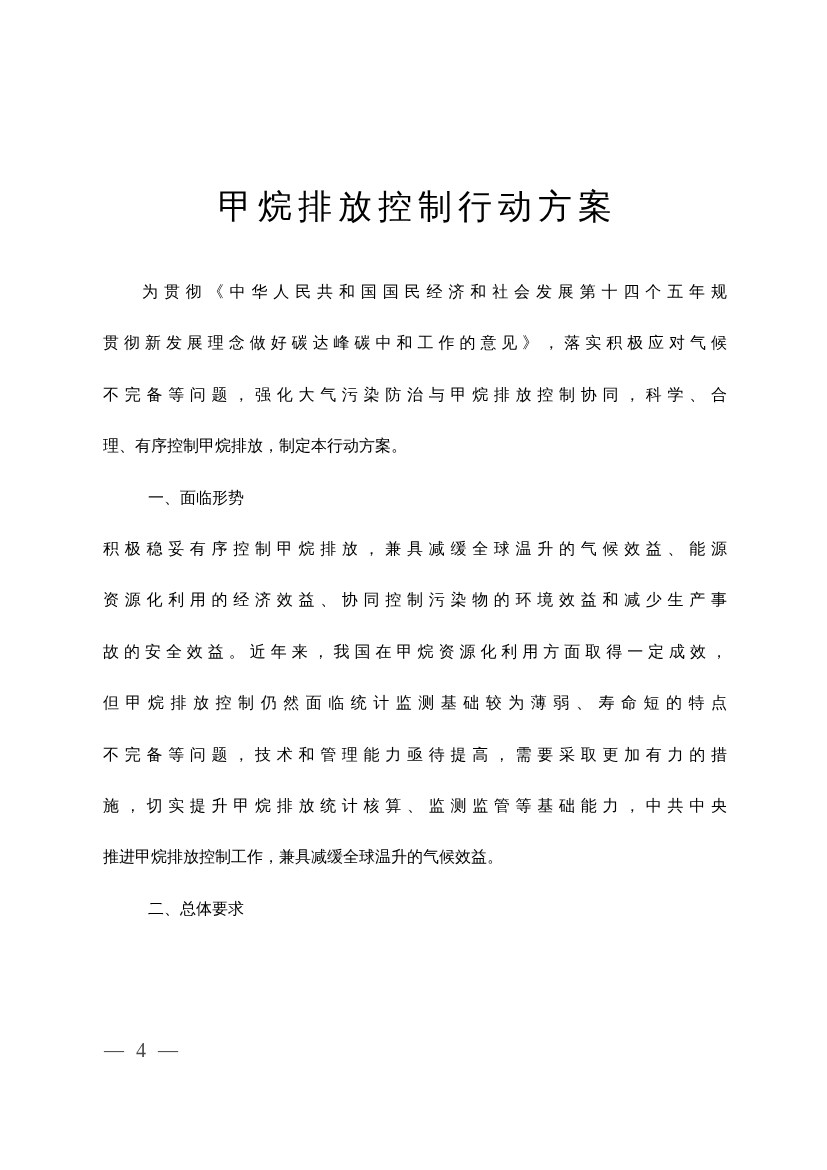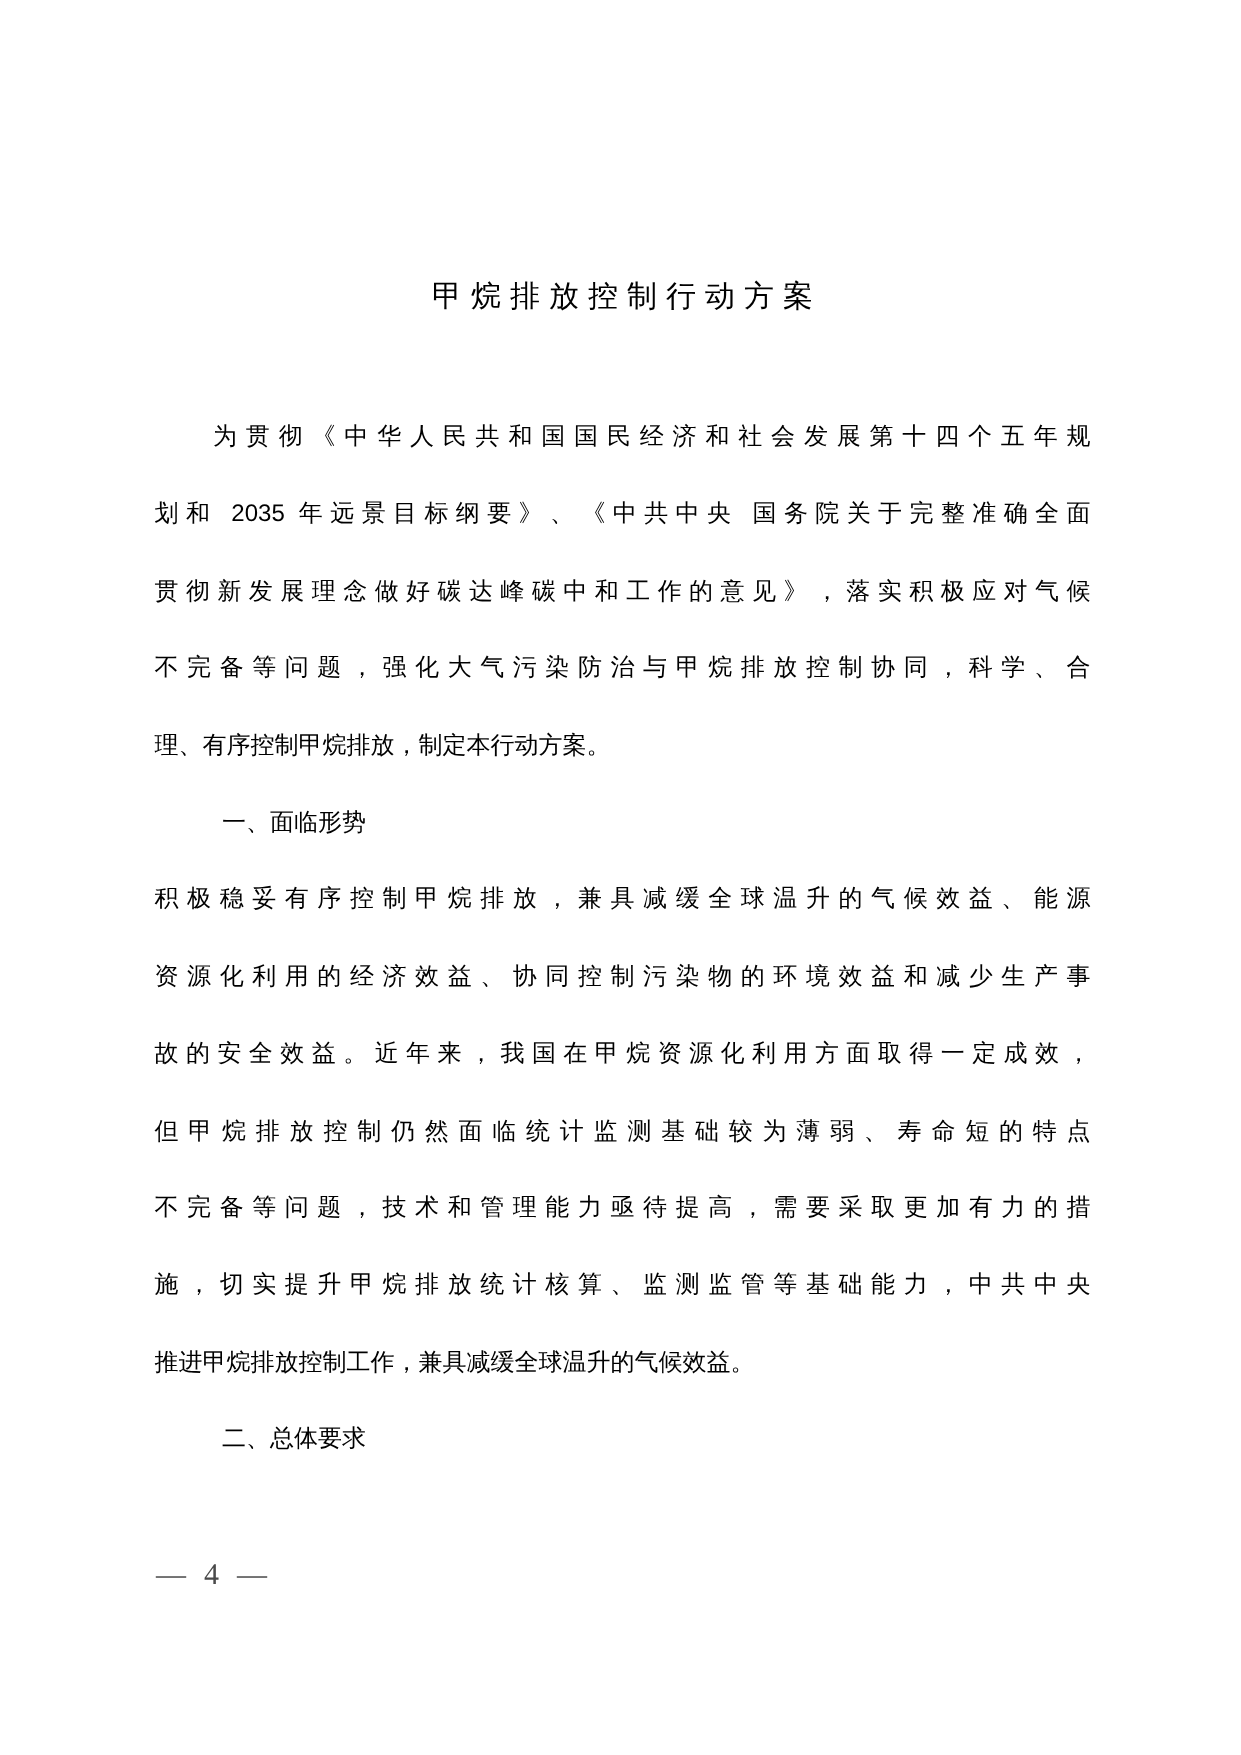--- a/index.html
+++ b/index.html
@@ -16,21 +16,21 @@
     font-family: "Liberation Sans", sans-serif;
     color: #000000;
   }
   .doc-title {
     position: absolute;
     top: 184px;
     left: 103px;
     width: 624px;
     margin: 0;
     text-align: center;
-    font-size: 20px;
+    font-size: 34px;
     font-weight: 500;
     letter-spacing: 6px;
     text-indent: 6px;
     color: #000000;
     white-space: nowrap;
   }
   .doc-body {
     position: absolute;
     top: 266px;
     left: 103px;
@@ -71,21 +71,20 @@
 </style>
 </head>
 <body>
 
 <div class="page">
 
   <h1 class="doc-title">甲烷排放控制行动方案</h1>
 
   <div class="doc-body">
     <div class="line just indent">为贯彻《中华人民共和国国民经济和社会发展第十四个五年规</div>
-    <div class="line just">划和 2035 年远景目标纲要》、《中共中央 国务院关于完整准确全面</div>
     <div class="line just">贯彻新发展理念做好碳达峰碳中和工作的意见》，落实积极应对气候</div>
     <div class="line just">不完备等问题，强化大气污染防治与甲烷排放控制协同，科学、合</div>
     <div class="line left">理、有序控制甲烷排放，制定本行动方案。</div>
     <div class="line left heading">一、面临形势</div>
     <div class="line just">积极稳妥有序控制甲烷排放，兼具减缓全球温升的气候效益、能源</div>
     <div class="line just">资源化利用的经济效益、协同控制污染物的环境效益和减少生产事</div>
     <div class="line just">故的安全效益。近年来，我国在甲烷资源化利用方面取得一定成效，</div>
     <div class="line just">但甲烷排放控制仍然面临统计监测基础较为薄弱、寿命短的特点</div>
     <div class="line just">不完备等问题，技术和管理能力亟待提高，需要采取更加有力的措</div>
     <div class="line just">施，切实提升甲烷排放统计核算、监测监管等基础能力，中共中央</div>

